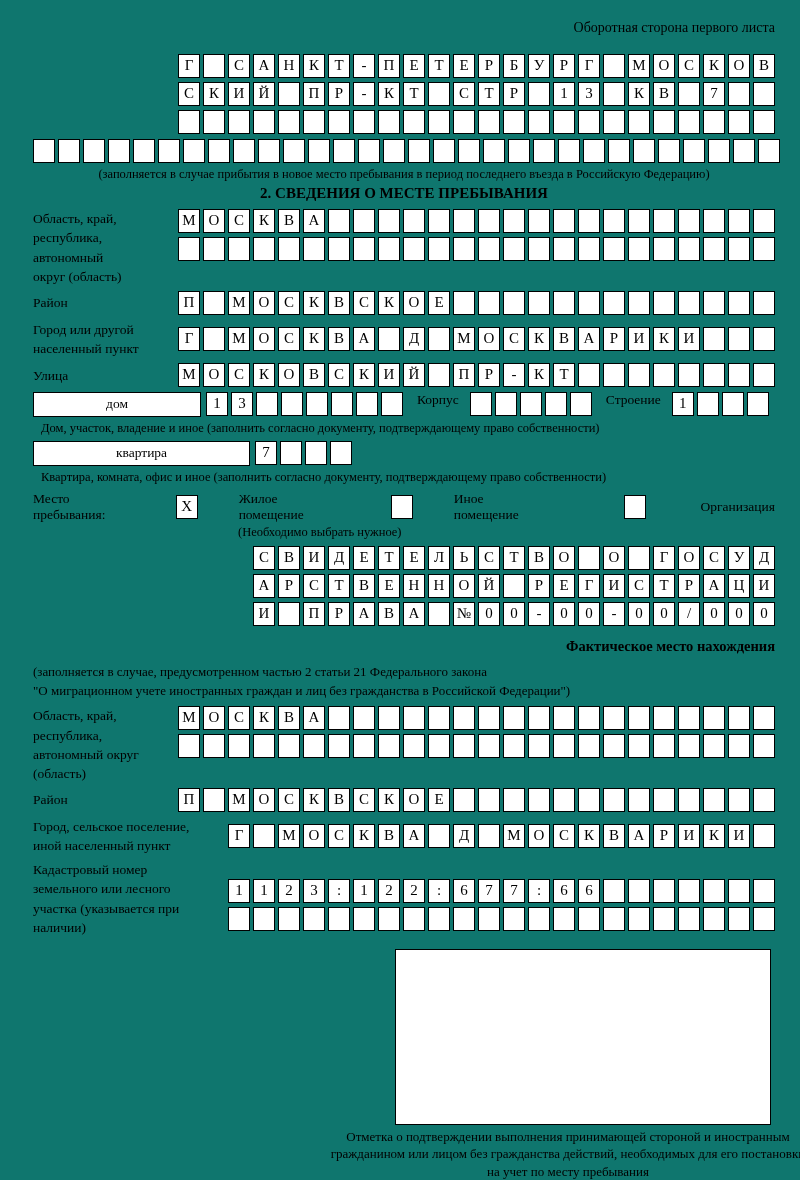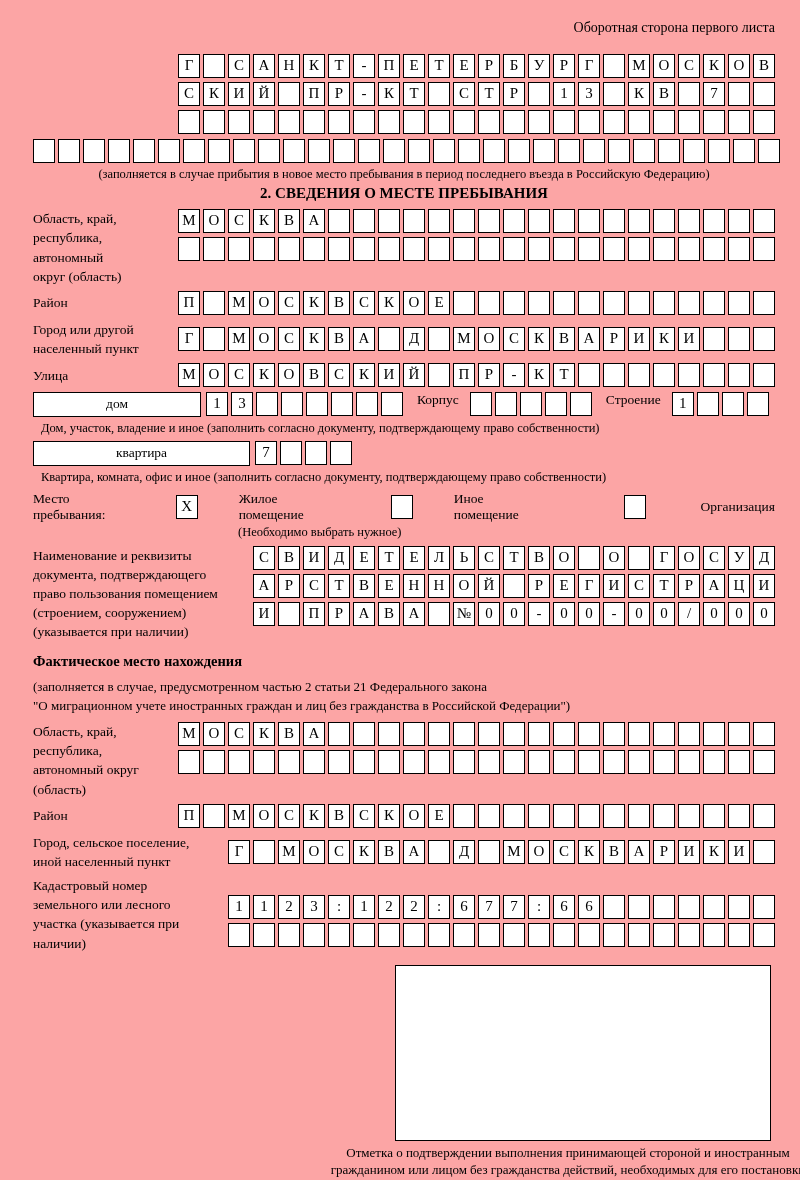--- a/index.html
+++ b/index.html
@@ -1,19 +1,19 @@
 <!DOCTYPE html>
 <html><head>
 <meta charset="utf-8">
 <style>
   html,body{margin:0;padding:0;background:#fff;}
   .page{
     position:relative;
     width:800px;height:1180px;
-    background:#fca5a5;color:#000;
+    background:#0f766e;color:#000;
     font-family:"Liberation Serif","DejaVu Serif",serif;
     box-sizing:border-box;
     padding:20px 25px 0 33px;
     overflow:hidden;
   }
   .topnote{font-size:14px;text-align:right;margin-bottom:18px;}
   .field{display:flex;align-items:flex-start;margin-bottom:5px;}
   .field.vcenter{align-items:center;}
   .flabel{font-size:13.5px;line-height:1.42;flex-shrink:0;}
   .boxcol{margin-left:auto;display:flex;flex-direction:column;gap:4px;align-items:flex-end;}
@@ -22,21 +22,21 @@
     width:22px;height:24px;box-sizing:border-box;
     border:1.6px solid #000;
     font-size:15px;line-height:21px;text-align:center;
     background:#fff;flex-shrink:0;
   }
   .fullrow{margin:4px 0 2px 0;justify-content:flex-start;gap:3px;}
   .caption{font-size:12.5px;line-height:1.3;}
   .caption.center{text-align:center;margin:3px 0 2px 0;}
   .caption.left{margin:3px 0 5px 8px;}
   .h2{font-size:15px;font-weight:bold;text-align:center;margin:3px 0 7px 0;}
-  .h3{font-size:14.5px;font-weight:bold;text-align:left;margin:12px 0 8px 0;}
+  .h3{font-size:14.5px;font-weight:bold;text-align:right;margin:12px 0 8px 0;}
   .houserow{display:flex;align-items:flex-start;margin:3px 0 2px 0;}
   .longbox{
     box-sizing:border-box;border:1.6px solid #000;height:25px;
     font-size:13.5px;line-height:22px;text-align:center;background:#fff;flex-shrink:0;
   }
   .longbox.dom{width:168px;}
   .longbox.kv{width:217px;}
   .inline-label{font-size:13.5px;margin:0 6px 0 14px;white-space:nowrap;}
   .houserow .boxrow{margin-left:5px;}
   .stayrow{display:flex;align-items:center;margin:4px 0 2px 0;font-size:13.5px;gap:33px;}
@@ -378,21 +378,20 @@
     <span class="cbox">X</span>
     <span>Жилое помещение</span>
     <span class="cbox" style="margin-left:22px"></span>
     <span>Иное помещение</span>
     <span class="cbox" style="margin-left:48px;margin-right:22px"></span>
     <span>Организация</span>
   </div>
   <div class="staynote">(Необходимо выбрать нужное)</div>
 
   <div class="field">
-    <div class="flabel" style="width:200px">Наименование и реквизиты документа, подтверждающего право пользования помещением (строением, сооружением) (указывается при наличии)</div>
     <div class="boxcol">
       <div class="boxrow">
           <div class="cbox">С</div>
           <div class="cbox">В</div>
           <div class="cbox">И</div>
           <div class="cbox">Д</div>
           <div class="cbox">Е</div>
           <div class="cbox">Т</div>
           <div class="cbox">Е</div>
           <div class="cbox">Л</div>

